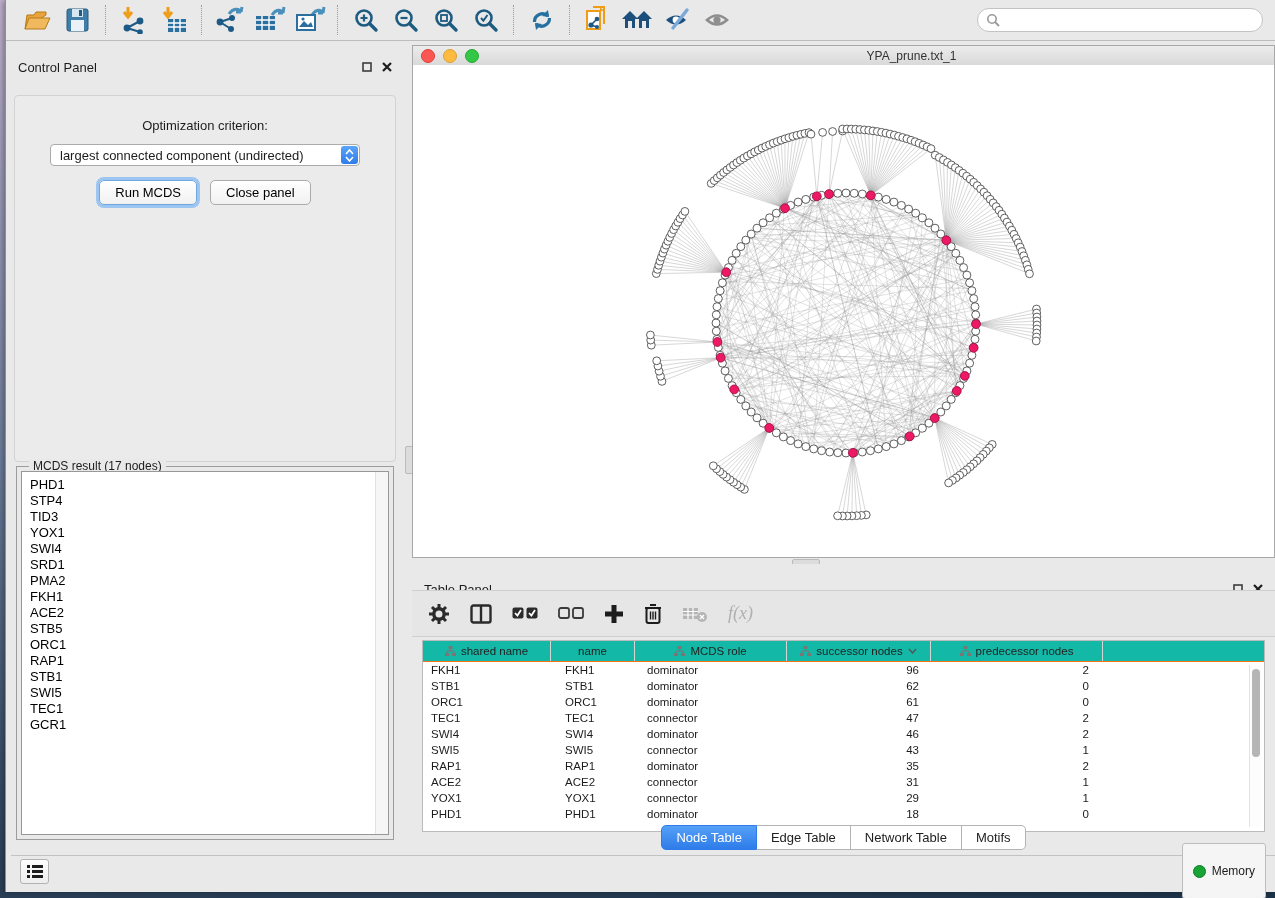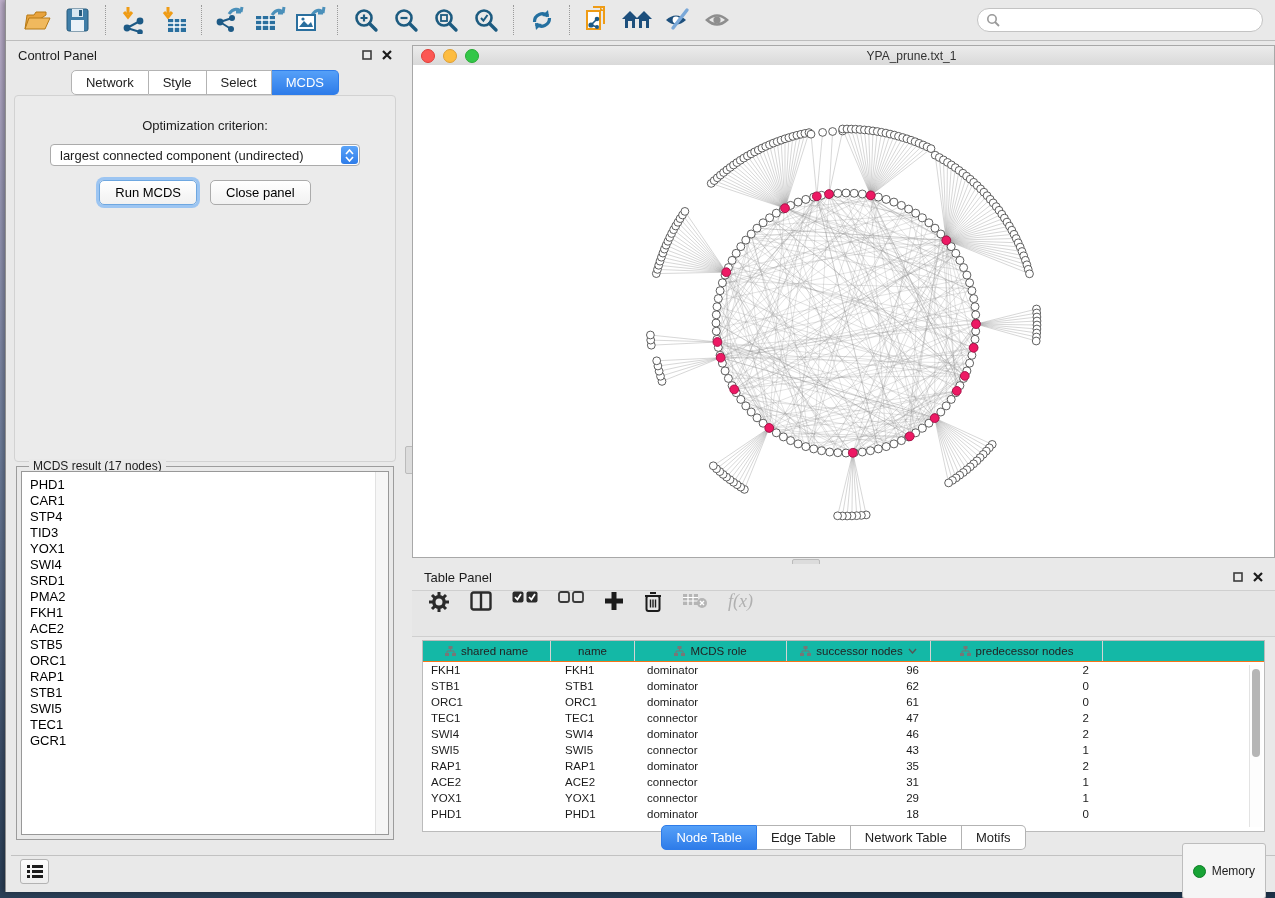--- a/index.html
+++ b/index.html
@@ -13,21 +13,21 @@
   
   .toolbar{position:absolute;top:0;left:0;right:0;height:41px;background:#e9e9e9;
            border-bottom:1px solid #bdbdbd;display:flex;align-items:center;padding:0 12px;box-sizing:border-box}
   .tbtn{width:40px;height:34px;display:flex;align-items:center;justify-content:center;flex:0 0 auto}
   .sep{width:1px;height:30px;border-left:1px dotted #9a9a9a;margin:0 7px;flex:0 0 auto}
   .search{margin-left:auto;width:286px;height:24px;background:#fff;border:1px solid #c3c3c3;
           border-radius:13px;display:flex;align-items:center;padding:0 8px;box-sizing:border-box}
   .search input{border:none;outline:none;flex:1;font-size:12px;background:transparent;font-family:"Liberation Sans",sans-serif}
   
   .cpanel{position:absolute;left:0;top:42px;width:398px;bottom:36px;background:#e9e9e9}
-  .phead{height:26px;display:flex;align-items:center;padding:0 12px;font-size:13px}
+  .phead{height:26px;display:flex;align-items:center;padding:12px 12px;font-size:13px}
   .phead .sp{margin-left:auto;display:flex;gap:10px;align-items:center}
   .tabbar{display:flex;justify-content:center;margin-top:2px;position:relative;z-index:2}
   .seg{border:1px solid #b3b3b3;border-left:none;background:#fff;font-size:13px;padding:4px 14px;color:#222}
   .seg:first-child{border-left:1px solid #b3b3b3;border-radius:5px 0 0 5px}
   .seg:last-child{border-radius:0 5px 5px 0}
   .seg.active{background:linear-gradient(#55a0f8,#2e7ce9);color:#fff;border-color:#2e7ce9}
   .cbody{position:absolute;left:8px;right:8px;top:53px;height:365px;background:#ebebeb;
          border:1px solid #d2d2d2;border-radius:4px}
   .optlabel{text-align:center;font-size:13px;margin-top:22px}
   .selrow{display:flex;justify-content:center;margin-top:11px}
@@ -55,21 +55,21 @@
   .netframe{position:absolute;left:406px;top:45px;right:0;height:513px;border:1px solid #a8a8a8;box-sizing:border-box;background:#14532d}
   .ntitle{height:19px;background:linear-gradient(#ececec,#d9d9d9);border-bottom:1px solid #b4b4b4;
           display:flex;align-items:center;padding:0 8px;position:relative}
   .lights{display:flex;gap:8px}
   .light{width:12px;height:12px;border-radius:50%}
   .ntext{position:absolute;left:50%;transform:translateX(-50%);margin-left:68px;font-size:12px;color:#333}
   .canvas{position:absolute;left:0;right:0;top:19px;bottom:0;background:#fff;overflow:hidden}
   
   .tpanel{position:absolute;left:406px;top:564px;right:0;bottom:40px;background:#e9e9e9}
   .ttool{position:absolute;left:0;right:0;top:26px;height:45px;background:#e6e6e6;
-         border-top:1px solid #cfcfcf;border-bottom:1px solid #cfcfcf;display:flex;padding:0 16px;gap:20px}
+         border-top:1px solid #cfcfcf;border-bottom:1px solid #cfcfcf;display:flex;align-items:center;padding:0 16px;gap:20px}
   .fx{font-family:"Liberation Serif",serif;font-style:italic;font-size:18px;color:#b0b0b0}
   .tablewrap{position:absolute;left:10px;right:10px;top:76px;height:192px;background:#fff;border:1px solid #bbbbbb;box-sizing:border-box;overflow:hidden}
   .thead{display:flex;height:21px;background:#14b8a6;border-bottom:1px solid #f97316;box-sizing:border-box}
   .th{display:flex;align-items:center;justify-content:center;gap:5px;font-size:11.5px;color:#222;
       border-right:1px solid #d4d4d4;box-sizing:border-box;height:100%}
   .c0{width:128px}.c1{width:84px}.c2{width:152px}.c3{width:144px}.c4{width:172px}
   .trow{display:flex;height:16px;align-items:center}
   .td{font-size:11.5px;box-sizing:border-box;overflow:hidden;white-space:nowrap}
   .td.c0{padding-left:8px}.td.c1{padding-left:14px}.td.c2{padding-left:12px}
   .td.c3{text-align:right;padding-right:12px}.td.c4{text-align:right;padding-right:14px}
@@ -232,26 +232,20 @@
       <span>Control Panel</span>
       <span class="sp">
         <svg width="10" height="10">
             <rect x="1" y="1" width="8" height="8" fill="none" stroke="#3c3c3c" stroke-width="1.6"></rect>
           </svg>
         <svg width="10" height="10">
             <path d="M1 1 L9 9 M9 1 L1 9" stroke="#1c1c1c" stroke-width="2.2"></path>
           </svg>
       </span>
     </div>
-    <div class="tabbar">
-      <div class="seg">Network</div>
-      <div class="seg">Style</div>
-      <div class="seg">Select</div>
-      <div class="seg active">MCDS</div>
-    </div>
     <div class="cbody">
       <div class="optlabel">Optimization criterion:</div>
       <div class="selrow">
         <div class="select">
           <span>largest connected component (undirected)</span>
           <span class="spinner">
             <svg width="9" height="6">
                 <path d="M1 5 L4.5 1 L8 5" fill="none" stroke="#fff" stroke-width="1.6"></path>
               </svg>
             <svg width="9" height="6">
@@ -262,21 +256,20 @@
       </div>
       <div class="btnrow">
         <button class="btn focus">Run MCDS</button>
         <button class="btn">Close panel</button>
       </div>
     </div>
     <div class="group">
       <span class="legend">MCDS result (17 nodes)</span>
       <div class="mlist">
           <div class="mitem">PHD1</div>
-          <div class="mitem">CAR1</div>
           <div class="mitem">STP4</div>
           <div class="mitem">TID3</div>
           <div class="mitem">YOX1</div>
           <div class="mitem">SWI4</div>
           <div class="mitem">SRD1</div>
           <div class="mitem">PMA2</div>
           <div class="mitem">FKH1</div>
           <div class="mitem">ACE2</div>
           <div class="mitem">STB5</div>
           <div class="mitem">ORC1</div>

